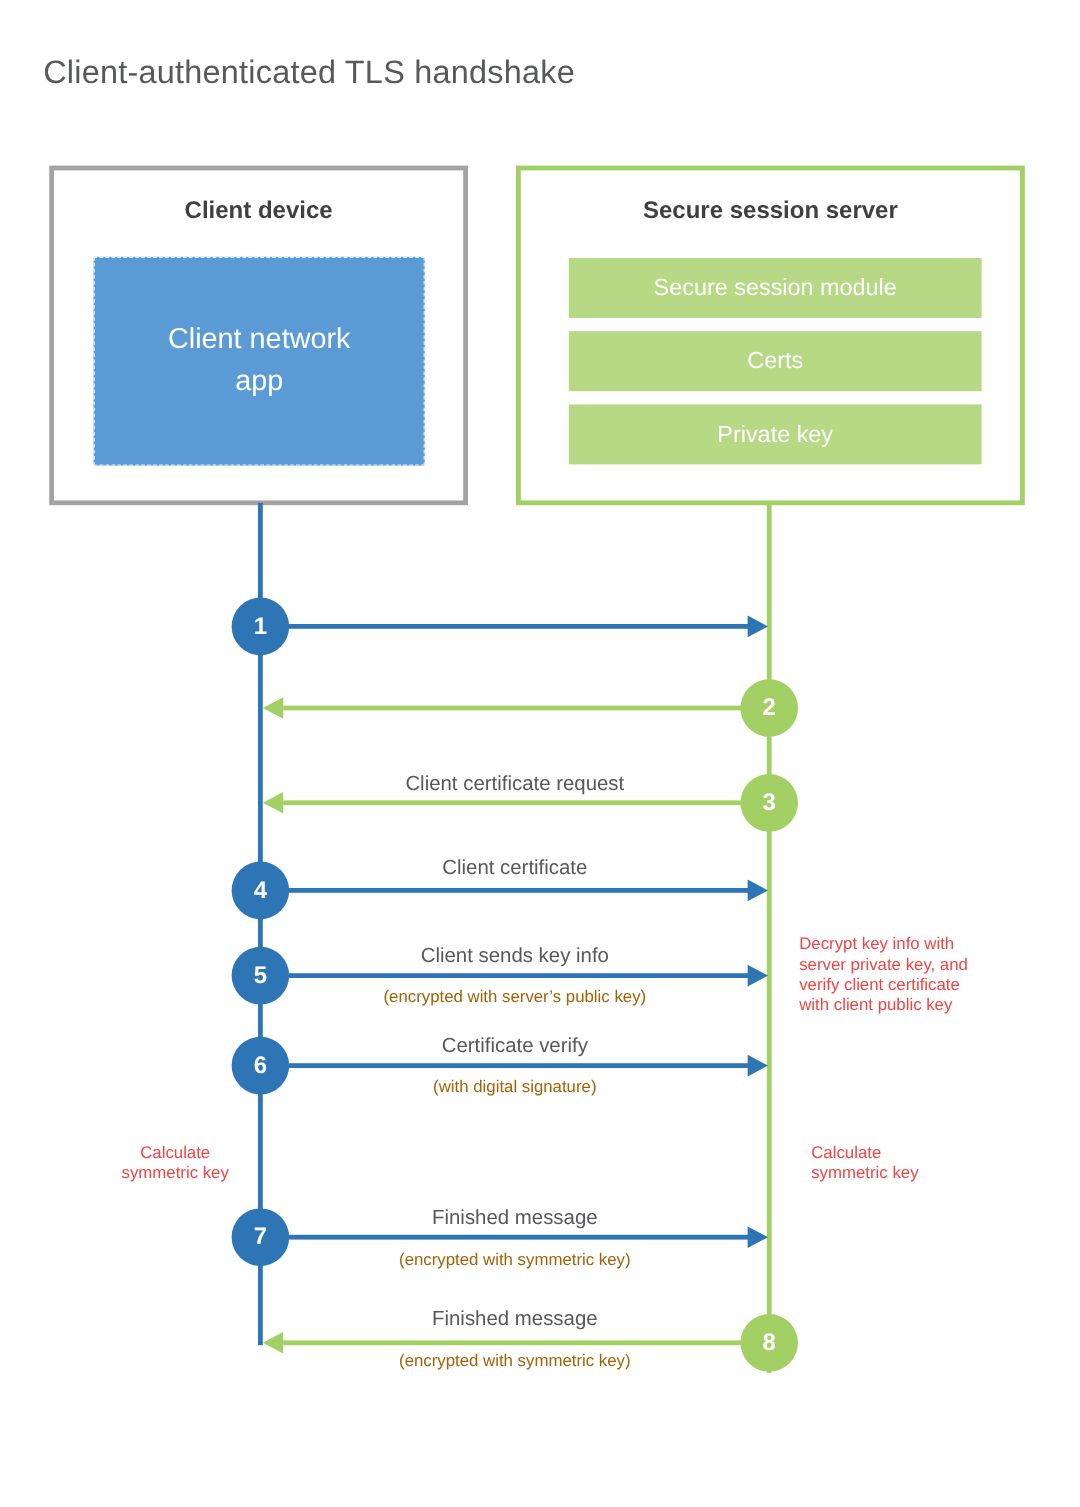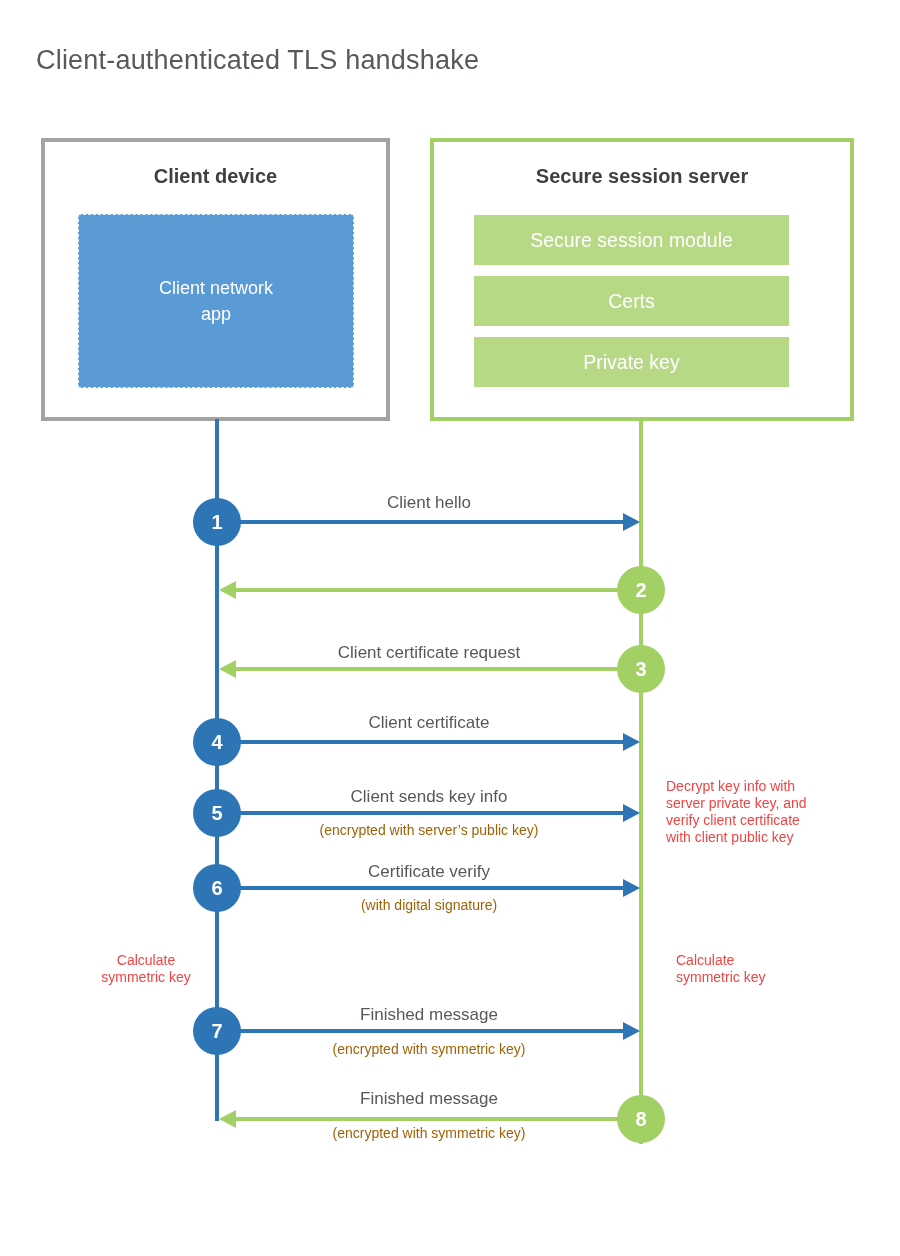--- a/index.html
+++ b/index.html
@@ -17,24 +17,24 @@
   .client-box { left:41px;  width:349px; border:4px solid #a3a3a3; }
   .server-box { left:430px; width:424px; border:4px solid #a3d065; }
   .actor-title {
     display:block; margin-top:23px; text-align:center;
     font-size:20px; font-weight:bold; color:#404043;
   }
   .app-box {
     position:absolute; left:33px; top:72px; width:276px; height:174px;
     background:#5b9bd5; border:1px dashed rgba(255,255,255,.85);
     display:flex; align-items:center; justify-content:center;
-    color:#ffffff; font-size:18px; text-align:center; white-space:pre-line; line-height:1.45;
+    color:#ffffff; font-size:24px; text-align:center; white-space:pre-line; line-height:1.45;
   }
   .module-bar {
-    position:absolute; left:40px; width:315px; height:50px;
+    position:absolute; left:40px; width:344px; height:50px;
     background:#b7d986; color:#ffffff; font-size:19.5px;
     display:flex; align-items:center; justify-content:center;
   }
 
   
   .lifeline { position:absolute; width:4px; top:404px; }
   .lifeline.blue  { left:215px; height:702px; background:#2e75b6; }
   .lifeline.green { left:639px; height:725px; background:#a3d065; }
 
   
@@ -96,21 +96,20 @@
     <div class="module-bar" style="top:195px">
       <span>Private key</span>
     </div>
   </div>
 
   <div class="lifeline blue"></div>
   <div class="lifeline green"></div>
 
   <div class="shaft blue" style="top:505px"></div>
   <div class="head right" style="top:498px"></div>
-  <div class="lbl" style="top:478px">Client hello</div>
   <div class="circle blue" style="left:193px; top:483px">
     <span>1</span>
   </div>
 
   <div class="shaft green" style="top:573px"></div>
   <div class="head left" style="top:566px"></div>
   <div class="circle green" style="left:617px; top:551px">
     <span>2</span>
   </div>
 

